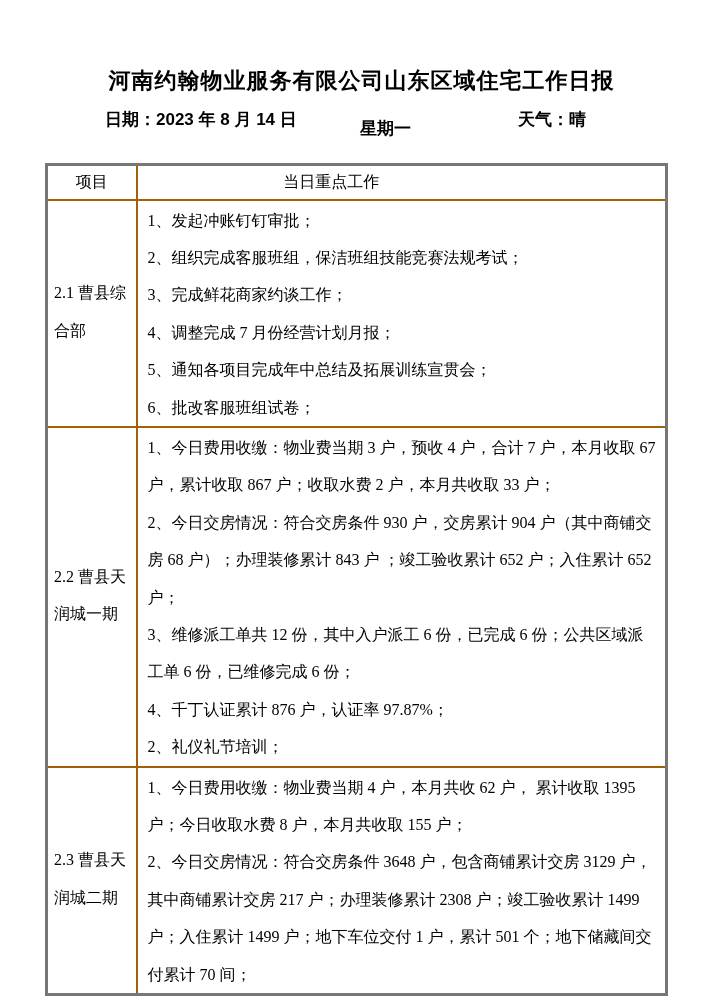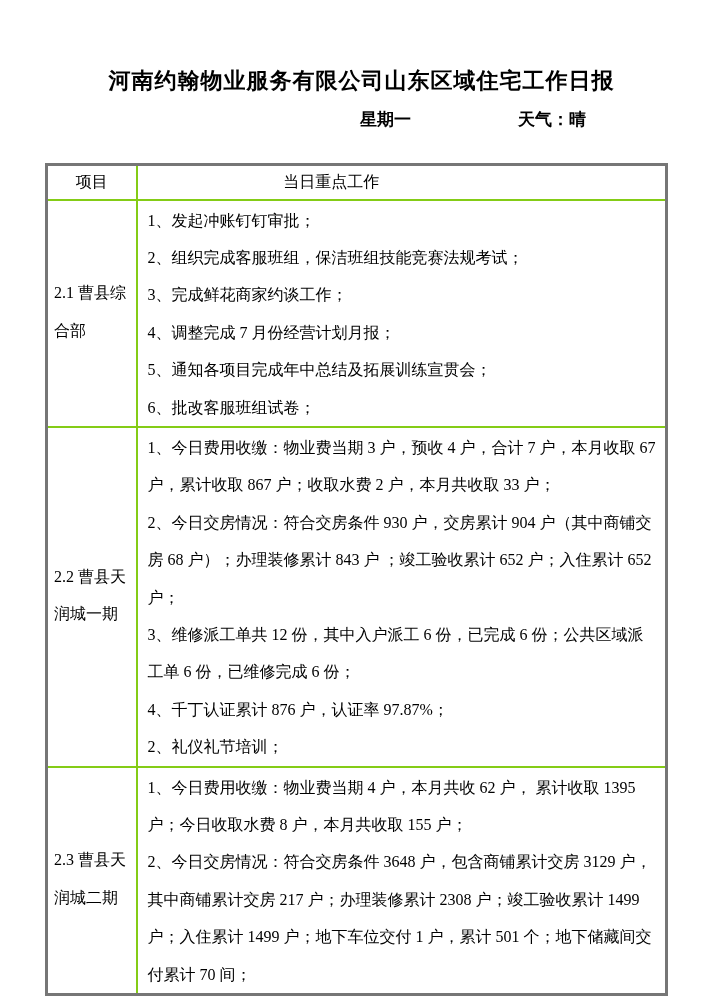--- a/index.html
+++ b/index.html
@@ -16,32 +16,32 @@
     font-family: "Liberation Sans", "DejaVu Sans", sans-serif;
     font-weight: bold; font-size: 22px; line-height: 1.45;
     letter-spacing: 1px;
   }
   .date-row {
     position: absolute; top: 107px; left: 0; width: 707px; height: 26px;
     font-family: "Liberation Sans", "DejaVu Sans", sans-serif;
     font-weight: bold; font-size: 17px; line-height: 26px;
   }
   .date-row .d1 { position: absolute; left: 105px; }
-  .date-row .d2 { position: absolute; left: 360px; }
+  .date-row .d2 { position: absolute; left: 360px; margin-top: 9px; }
   .date-row .d3 { position: absolute; left: 518px; }
   table.report {
     position: absolute; top: 163px; left: 45px;
     width: 620px; table-layout: fixed;
     border-collapse: collapse;
     border: 3px solid #767676;
   }
   col.c1 { width: 90px; }
   col.c2 { width: 530px; }
   th, td {
-    border: 2px solid #84cc16;
+    border: 2px solid #a16207;
     font-size: 16px; font-weight: normal;
     background: #ffffff;
   }
   tr.hdr { height: 35px; }
   tr.r1 { height: 222px; }
   tr.r2 { height: 335px; }
   tr.r3 { height: 220px; }
   th.proj-h { text-align: center; vertical-align: middle; }
   th.work-h { text-align: center; vertical-align: middle; padding-right: 188px; padding-left: 48px; }
   td.proj {
@@ -52,20 +52,21 @@
   td.work p { margin: 0; line-height: 37.4px; text-align: left; }
 </style>
 </head>
 <body>
 
 <div class="doc">
 
   <h1 class="title">河南约翰物业服务有限公司山东区域住宅工作日报</h1>
 
   <div class="date-row">
+    <span class="d1">日期：2023 年 8 月 14 日</span>
     <span class="d2">星期一</span>
     <span class="d3">天气：晴</span>
   </div>
 
   <table class="report">
     <colgroup>
         <col class="c1">
         <col class="c2">
       </colgroup>
     <thead>

